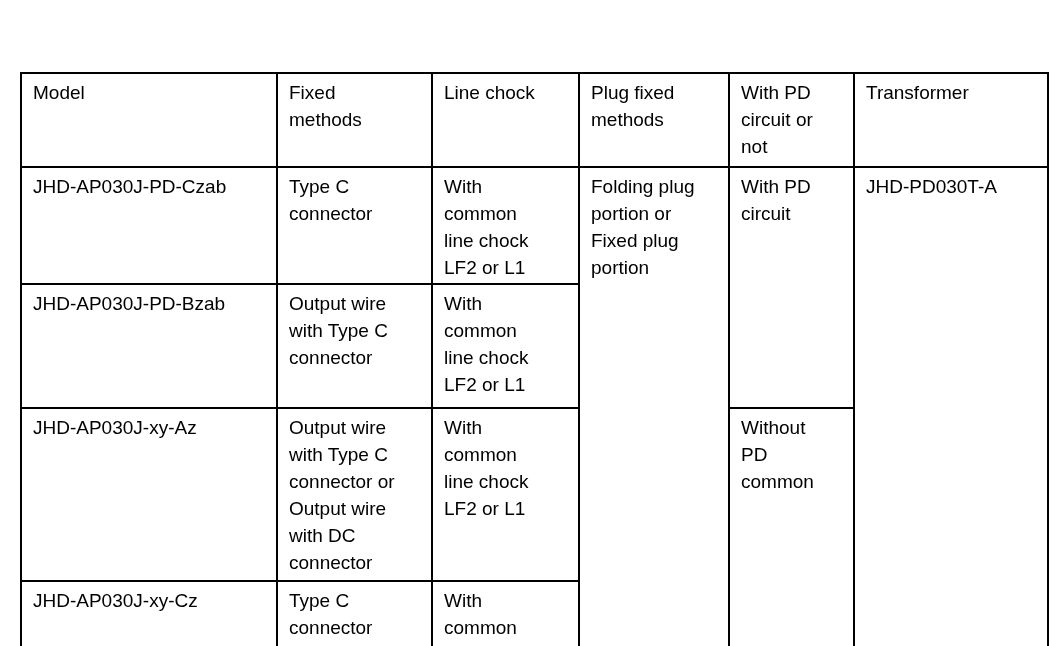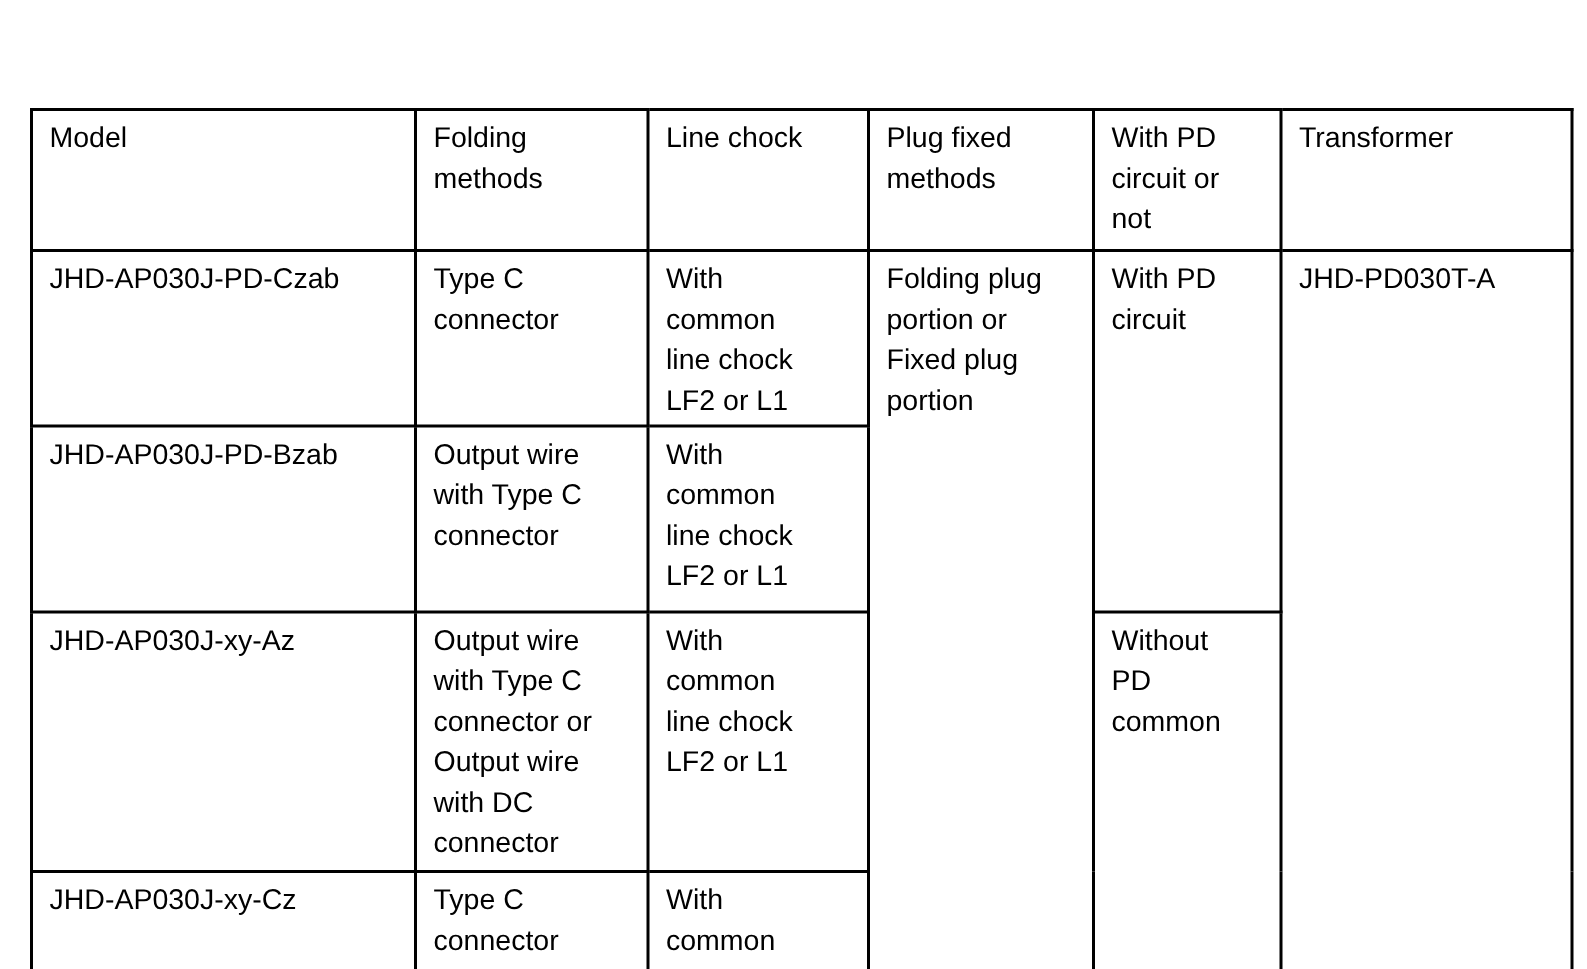--- a/index.html
+++ b/index.html
@@ -57,21 +57,21 @@
       <col style="width:256px">
       <col style="width:155px">
       <col style="width:147px">
       <col style="width:150px">
       <col style="width:125px">
       <col style="width:194px">
     </colgroup>
     <tbody>
       <tr style="height:94px">
         <th>Model</th>
-        <th>Folding
+        <th>Fixed
 methods</th>
         <th>Line chock</th>
         <th>Plug fixed
 methods</th>
         <th>With PD
 circuit or
 not</th>
         <th>Transformer</th>
       </tr>
 

